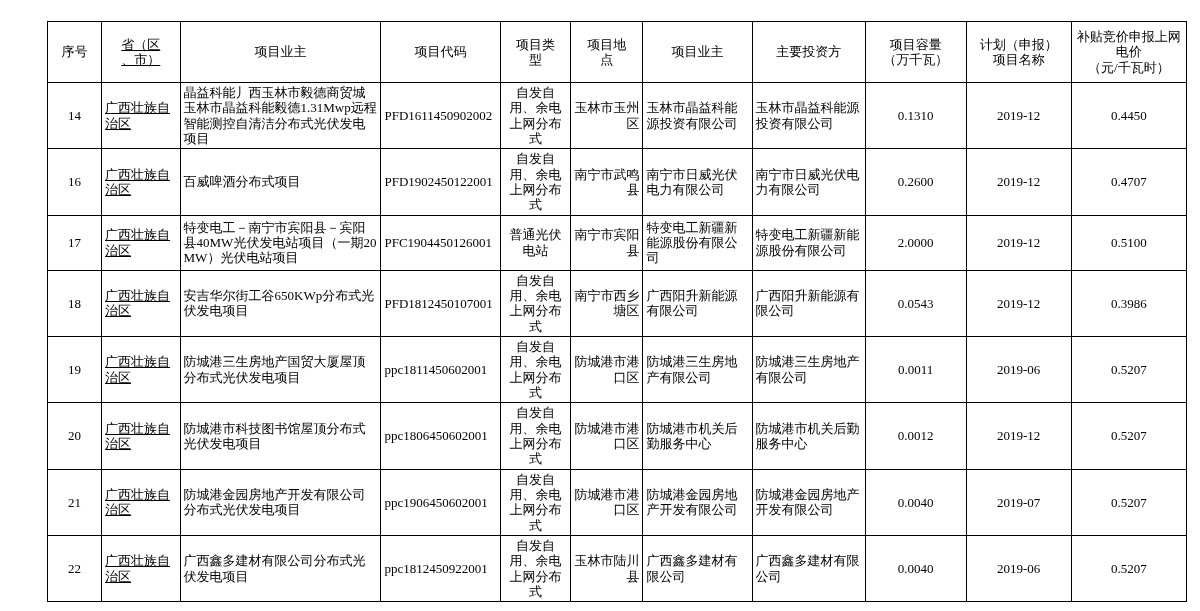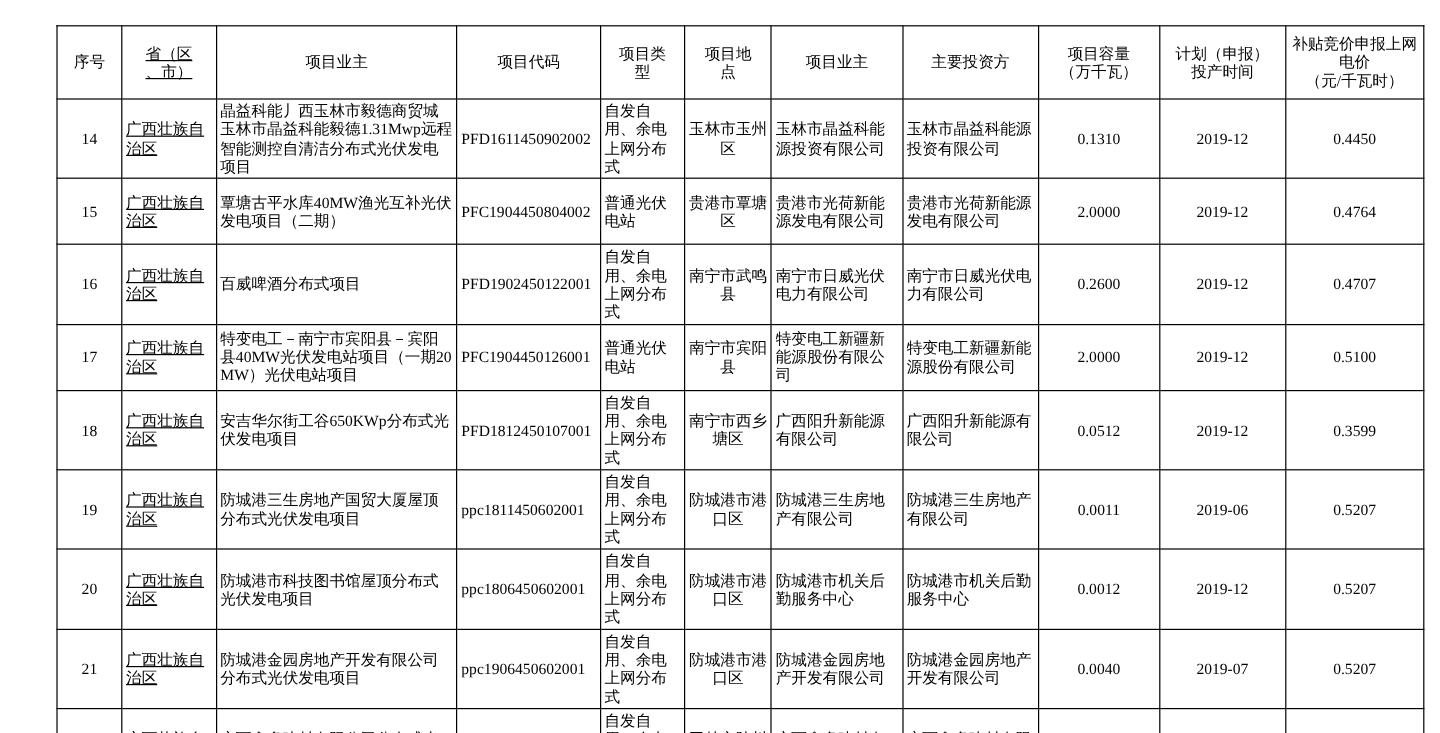--- a/index.html
+++ b/index.html
@@ -44,22 +44,22 @@
     text-align: center;
     height: 56px;
   }
   table.grid td {
     height: 50px;
   }
   .c-idx   { width: 46px;  text-align: center; font-family: Liberation Serif, serif; }
   .c-prov  { width: 70px;  text-align: left; text-decoration: underline; }
   .c-name  { width: 190px; text-align: left; }
   .c-code  { width: 110px; text-align: left; }
-  .c-type  { width: 62px;  text-align: left; }
-  .c-loc   { width: 64px;  text-align: center; }
+  .c-type  { width: 62px;  text-align: center; }
+  .c-loc   { width: 64px;  text-align: right; }
   .c-owner { width: 100px; text-align: left; }
   .c-inv   { width: 104px; text-align: left; }
   .c-cap   { width: 92px;  text-align: center; }
   .c-time  { width: 96px;  text-align: center; }
   .c-price { width: 106px; text-align: center; margin-top: 20px; }
 
   .hdr-sub {
     display: block;
     text-align: center;
   }
@@ -97,21 +97,21 @@
         </th>
         <th class="c-inv">
           <span class="hdr-sub">主要投资方</span>
         </th>
         <th class="c-cap">
           <span class="hdr-sub">项目容量</span>
           <span class="hdr-sub">（万千瓦）</span>
         </th>
         <th class="c-time">
           <span class="hdr-sub">计划（申报）</span>
-          <span class="hdr-sub">投产时间</span>
+          <span class="hdr-sub">项目名称</span>
         </th>
         <th class="c-price">
           <span class="hdr-sub">补贴竞价申报上网</span>
           <span class="hdr-sub">电价</span>
           <span class="hdr-sub">（元/千瓦时）</span>
         </th>
       </tr>
     </thead>
     <tbody id="table-body">
         <tr>
@@ -119,33 +119,20 @@
           <td class="c-prov">广西壮族自治区</td>
           <td class="c-name">晶益科能丿西玉林市毅德商贸城 玉林市晶益科能毅德1.31Mwp远程智能测控自清洁分布式光伏发电项目</td>
           <td class="c-code">PFD1611450902002</td>
           <td class="c-type">自发自用、余电上网分布式</td>
           <td class="c-loc">玉林市玉州区</td>
           <td class="c-owner">玉林市晶益科能源投资有限公司</td>
           <td class="c-inv">玉林市晶益科能源投资有限公司</td>
           <td class="c-cap">0.1310</td>
           <td class="c-time">2019-12</td>
           <td class="c-price">0.4450</td>
-        </tr>
-        <tr>
-          <td class="c-idx">15</td>
-          <td class="c-prov">广西壮族自治区</td>
-          <td class="c-name">覃塘古平水库40MW渔光互补光伏发电项目（二期）</td>
-          <td class="c-code">PFC1904450804002</td>
-          <td class="c-type">普通光伏电站</td>
-          <td class="c-loc">贵港市覃塘区</td>
-          <td class="c-owner">贵港市光荷新能源发电有限公司</td>
-          <td class="c-inv">贵港市光荷新能源发电有限公司</td>
-          <td class="c-cap">2.0000</td>
-          <td class="c-time">2019-12</td>
-          <td class="c-price">0.4764</td>
         </tr>
         <tr>
           <td class="c-idx">16</td>
           <td class="c-prov">广西壮族自治区</td>
           <td class="c-name">百威啤酒分布式项目</td>
           <td class="c-code">PFD1902450122001</td>
           <td class="c-type">自发自用、余电上网分布式</td>
           <td class="c-loc">南宁市武鸣县</td>
           <td class="c-owner">南宁市日威光伏电力有限公司</td>
           <td class="c-inv">南宁市日威光伏电力有限公司</td>
@@ -168,23 +155,23 @@
         </tr>
         <tr>
           <td class="c-idx">18</td>
           <td class="c-prov">广西壮族自治区</td>
           <td class="c-name">安吉华尔街工谷650KWp分布式光伏发电项目</td>
           <td class="c-code">PFD1812450107001</td>
           <td class="c-type">自发自用、余电上网分布式</td>
           <td class="c-loc">南宁市西乡塘区</td>
           <td class="c-owner">广西阳升新能源有限公司</td>
           <td class="c-inv">广西阳升新能源有限公司</td>
-          <td class="c-cap">0.0512</td>
-          <td class="c-time">2019-12</td>
-          <td class="c-price">0.3599</td>
+          <td class="c-cap">0.0543</td>
+          <td class="c-time">2019-12</td>
+          <td class="c-price">0.3986</td>
         </tr>
         <tr>
           <td class="c-idx">19</td>
           <td class="c-prov">广西壮族自治区</td>
           <td class="c-name">防城港三生房地产国贸大厦屋顶分布式光伏发电项目</td>
           <td class="c-code">ppc1811450602001</td>
           <td class="c-type">自发自用、余电上网分布式</td>
           <td class="c-loc">防城港市港口区</td>
           <td class="c-owner">防城港三生房地产有限公司</td>
           <td class="c-inv">防城港三生房地产有限公司</td>

